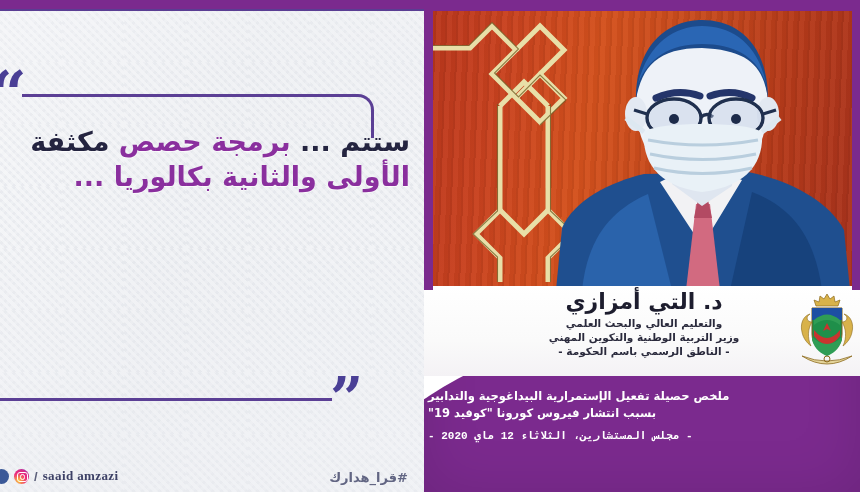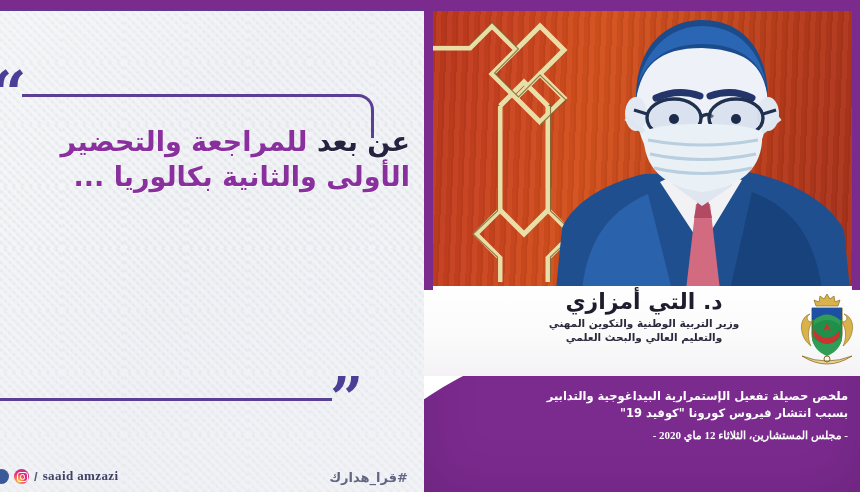--- a/index.html
+++ b/index.html
@@ -231,56 +231,56 @@
     width:440px; height:208px;
     background:#7b2a8e;
     z-index:3;
     -webkit-clip-path: ellipse(132% 100% at 118% 100%);
     clip-path: ellipse(132% 100% at 118% 100%);
     box-shadow:inset 0 0 60px rgba(0,0,0,.12);
   }
   #caption-block {
     position:absolute; right:12px; top:388px;
     width:420px;
-    text-align:right; direction:rtl;
+    text-align:left; direction:rtl;
     z-index:6;
   }
   .cap-line {
     font-family:"DejaVu Sans", sans-serif;
     font-size:11.5px; font-weight:bold; color:#ffffff;
     line-height:1.45;
     letter-spacing:.1px;
     white-space:nowrap;
   }
   #event-line {
     margin-top:8px;
-    font-family:Liberation Serif, serif;
+    font-family:Liberation Mono, monospace;
     font-size:11px; font-weight:bold; color:#ffffff;
     letter-spacing:.4px;
     white-space:nowrap;
   }
 </style>
 </head>
 <body>
 
 <div id="card">
 
   <div id="left-panel">
     <div id="left-watermark"></div>
 
     <div id="top-bar"></div>
 
     <div id="quote-open">“</div>
     <div id="rule-top"></div>
 
     <div id="quote-body">
       <div class="q-line">
-        <span class="seg-dark">عن بعد</span>
-        <span class="seg-purple">للمراجعة</span>
-        <span class="seg-purple">والتحضير</span>
+        <span class="seg-dark">ستتم ...</span>
+        <span class="seg-purple">برمجة حصص</span>
+        <span class="seg-dark">مكثفة</span>
       </div>
       <div class="q-line">
         <span class="seg-purple">الأولى والثانية بكالوريا</span>
         <span class="seg-purple">...</span>
       </div>
     </div>
 
     <div id="rule-bottom"></div>
     <div id="quote-close">”</div>
 
@@ -361,22 +361,23 @@
       </svg>
     </div>
 
     <div id="rp-top-bar"></div>
     <div id="rp-left-bar"></div>
     <div id="rp-right-bar"></div>
 
     <div id="name-card">
       <div id="name-block">
         <div id="person-name">د. التي أمزازي</div>
+        <div class="person-title">والتعليم العالي والبحث العلمي</div>
         <div class="person-title">وزير التربية الوطنية والتكوين المهني</div>
-        <div class="person-title">والتعليم العالي والبحث العلمي</div>
+        <div class="person-title">- الناطق الرسمي باسم الحكومة -</div>
       </div>
 
       <svg id="emblem" viewBox="0 0 62 84">
 
         <path d="M31 4 l3 5 4-3 1 6 5-2-2 6h-22 l-2-6 5 2 1-6 4 3z" fill="#d8b24a" stroke="#8c6a1d" stroke-width=".7"></path>
 
         <path d="M16 18 h30 v26 c0 12 -9 18 -15 21 c-6 -3 -15 -9 -15 -21 z" fill="#1f8f4a" stroke="#7a5c18" stroke-width="1"></path>
         <path d="M16 18 h30 v12 h-30 z" fill="#1d4fa3"></path>
         <path d="M18 30 q13 -11 26 0 v5 q-13 -10 -26 0 z" fill="#2f9d55"></path>
         <path d="M31 33 l4 8 -4 -2 -4 2z" fill="#c8342f"></path>

